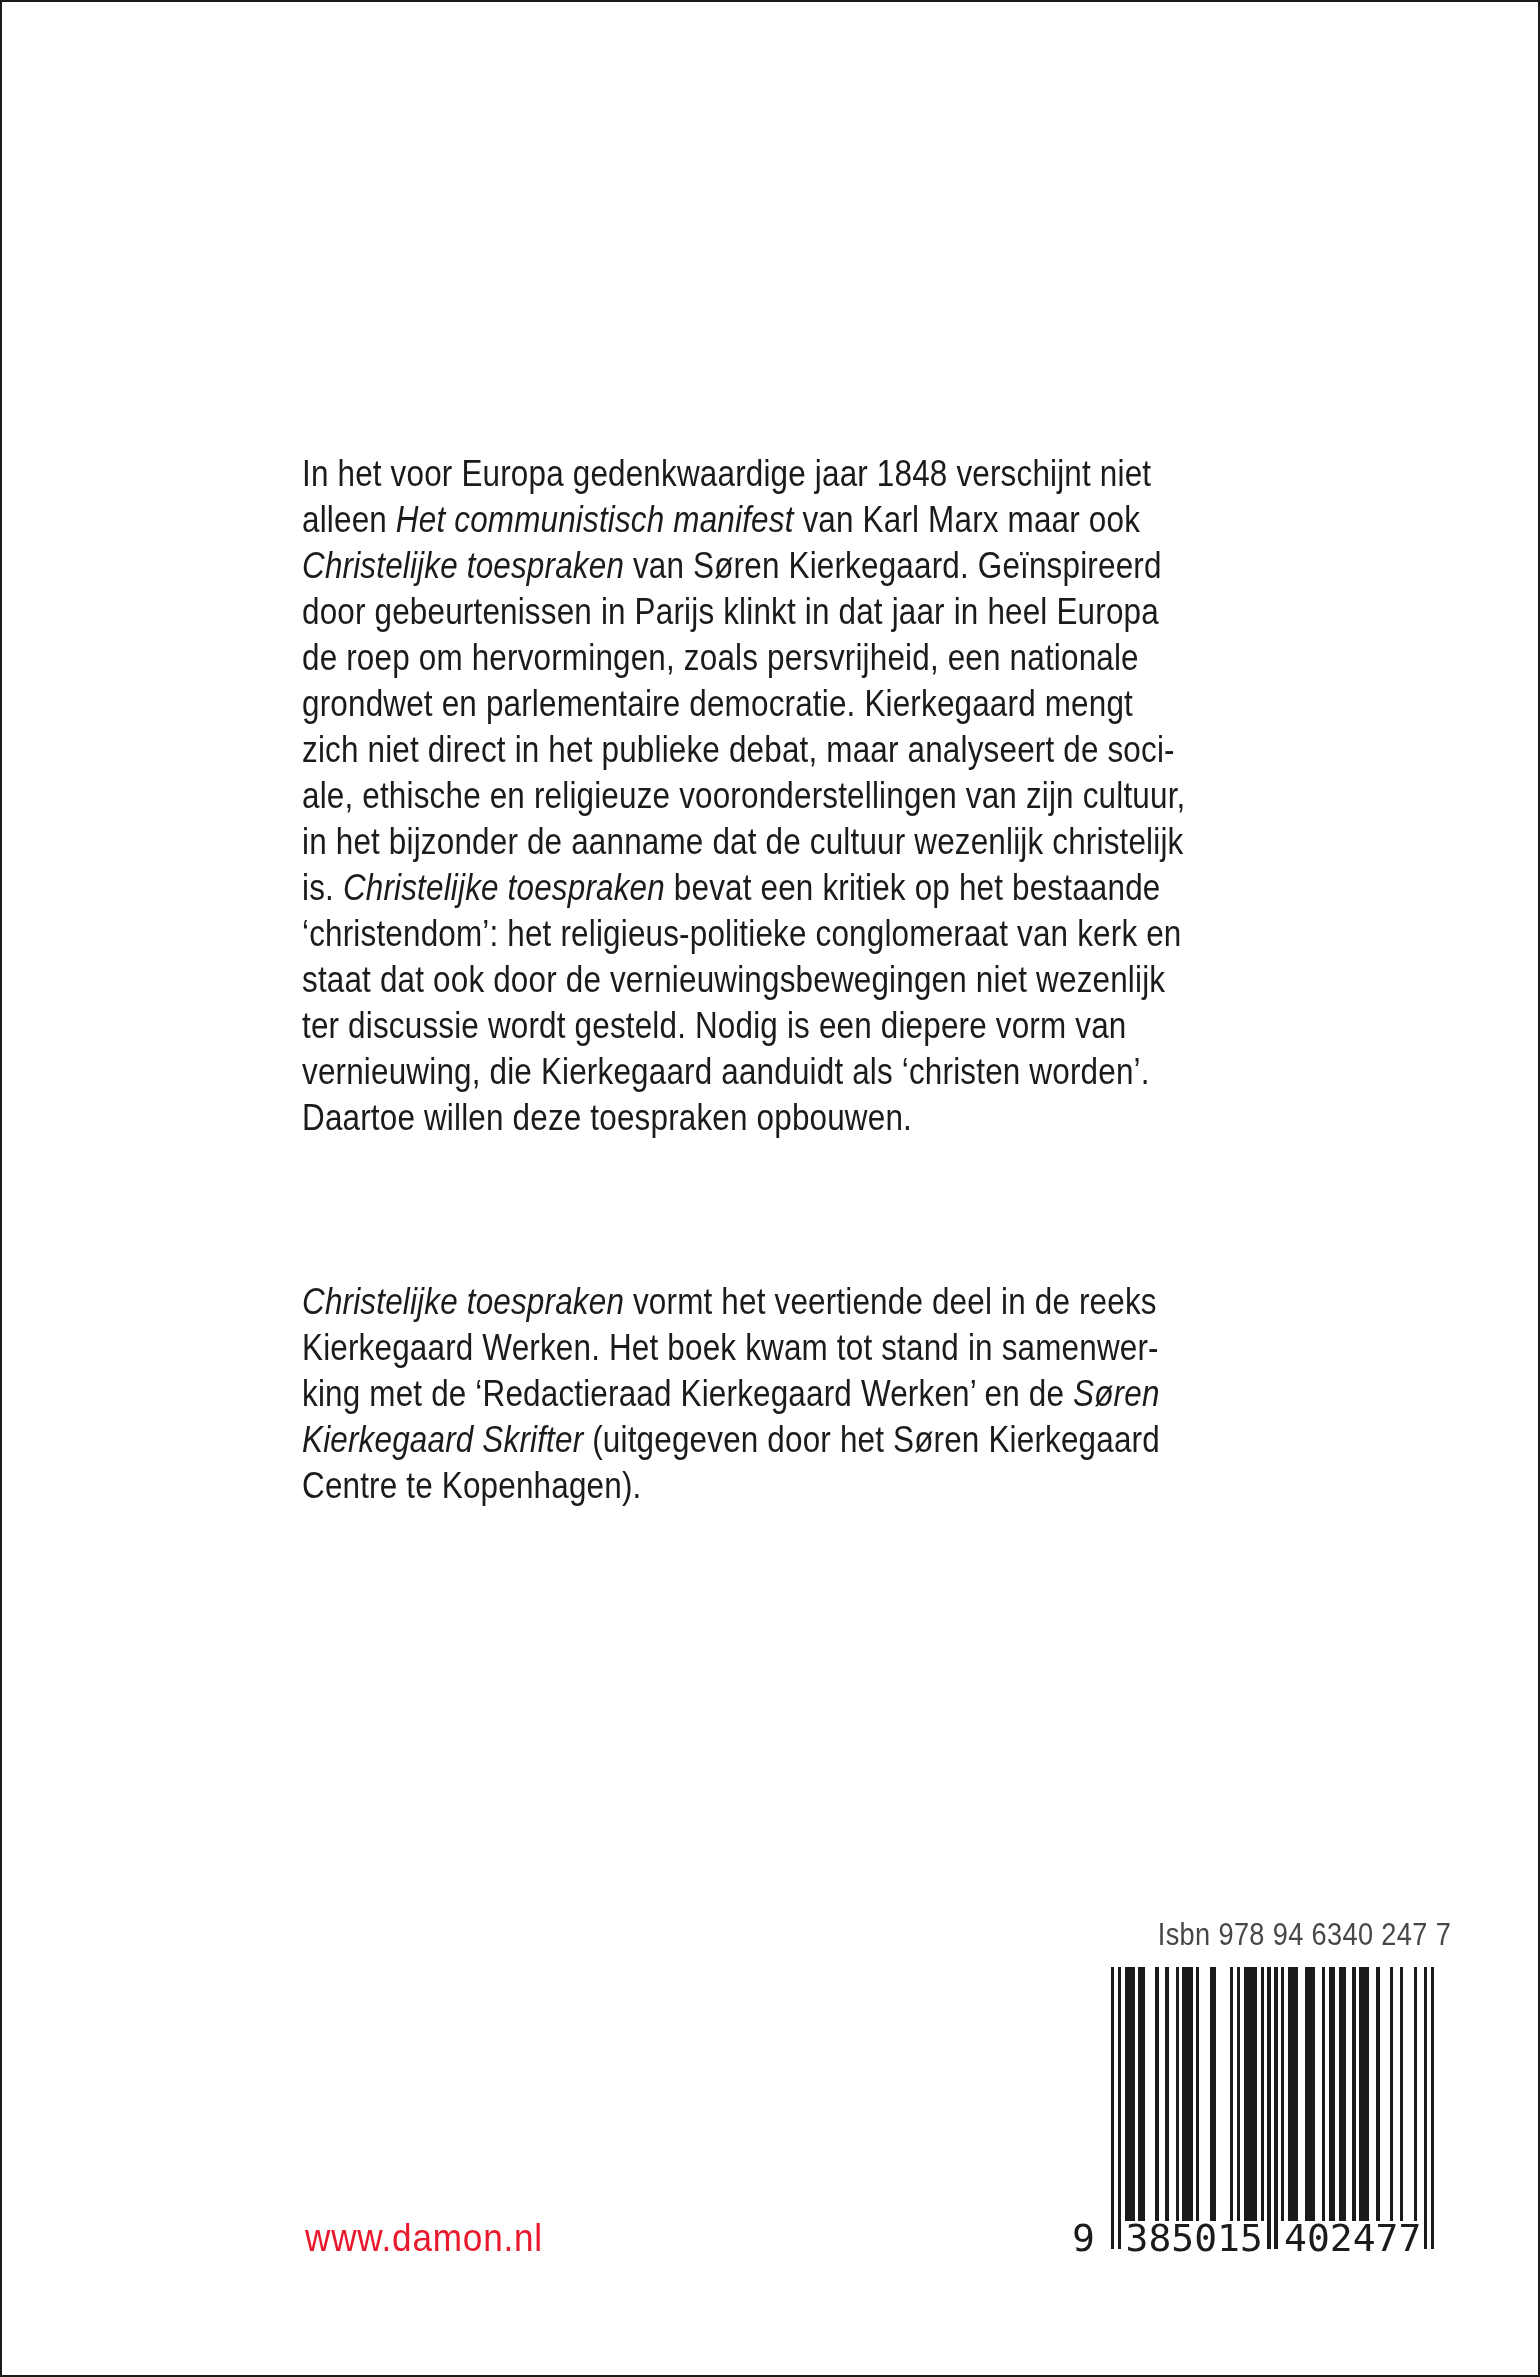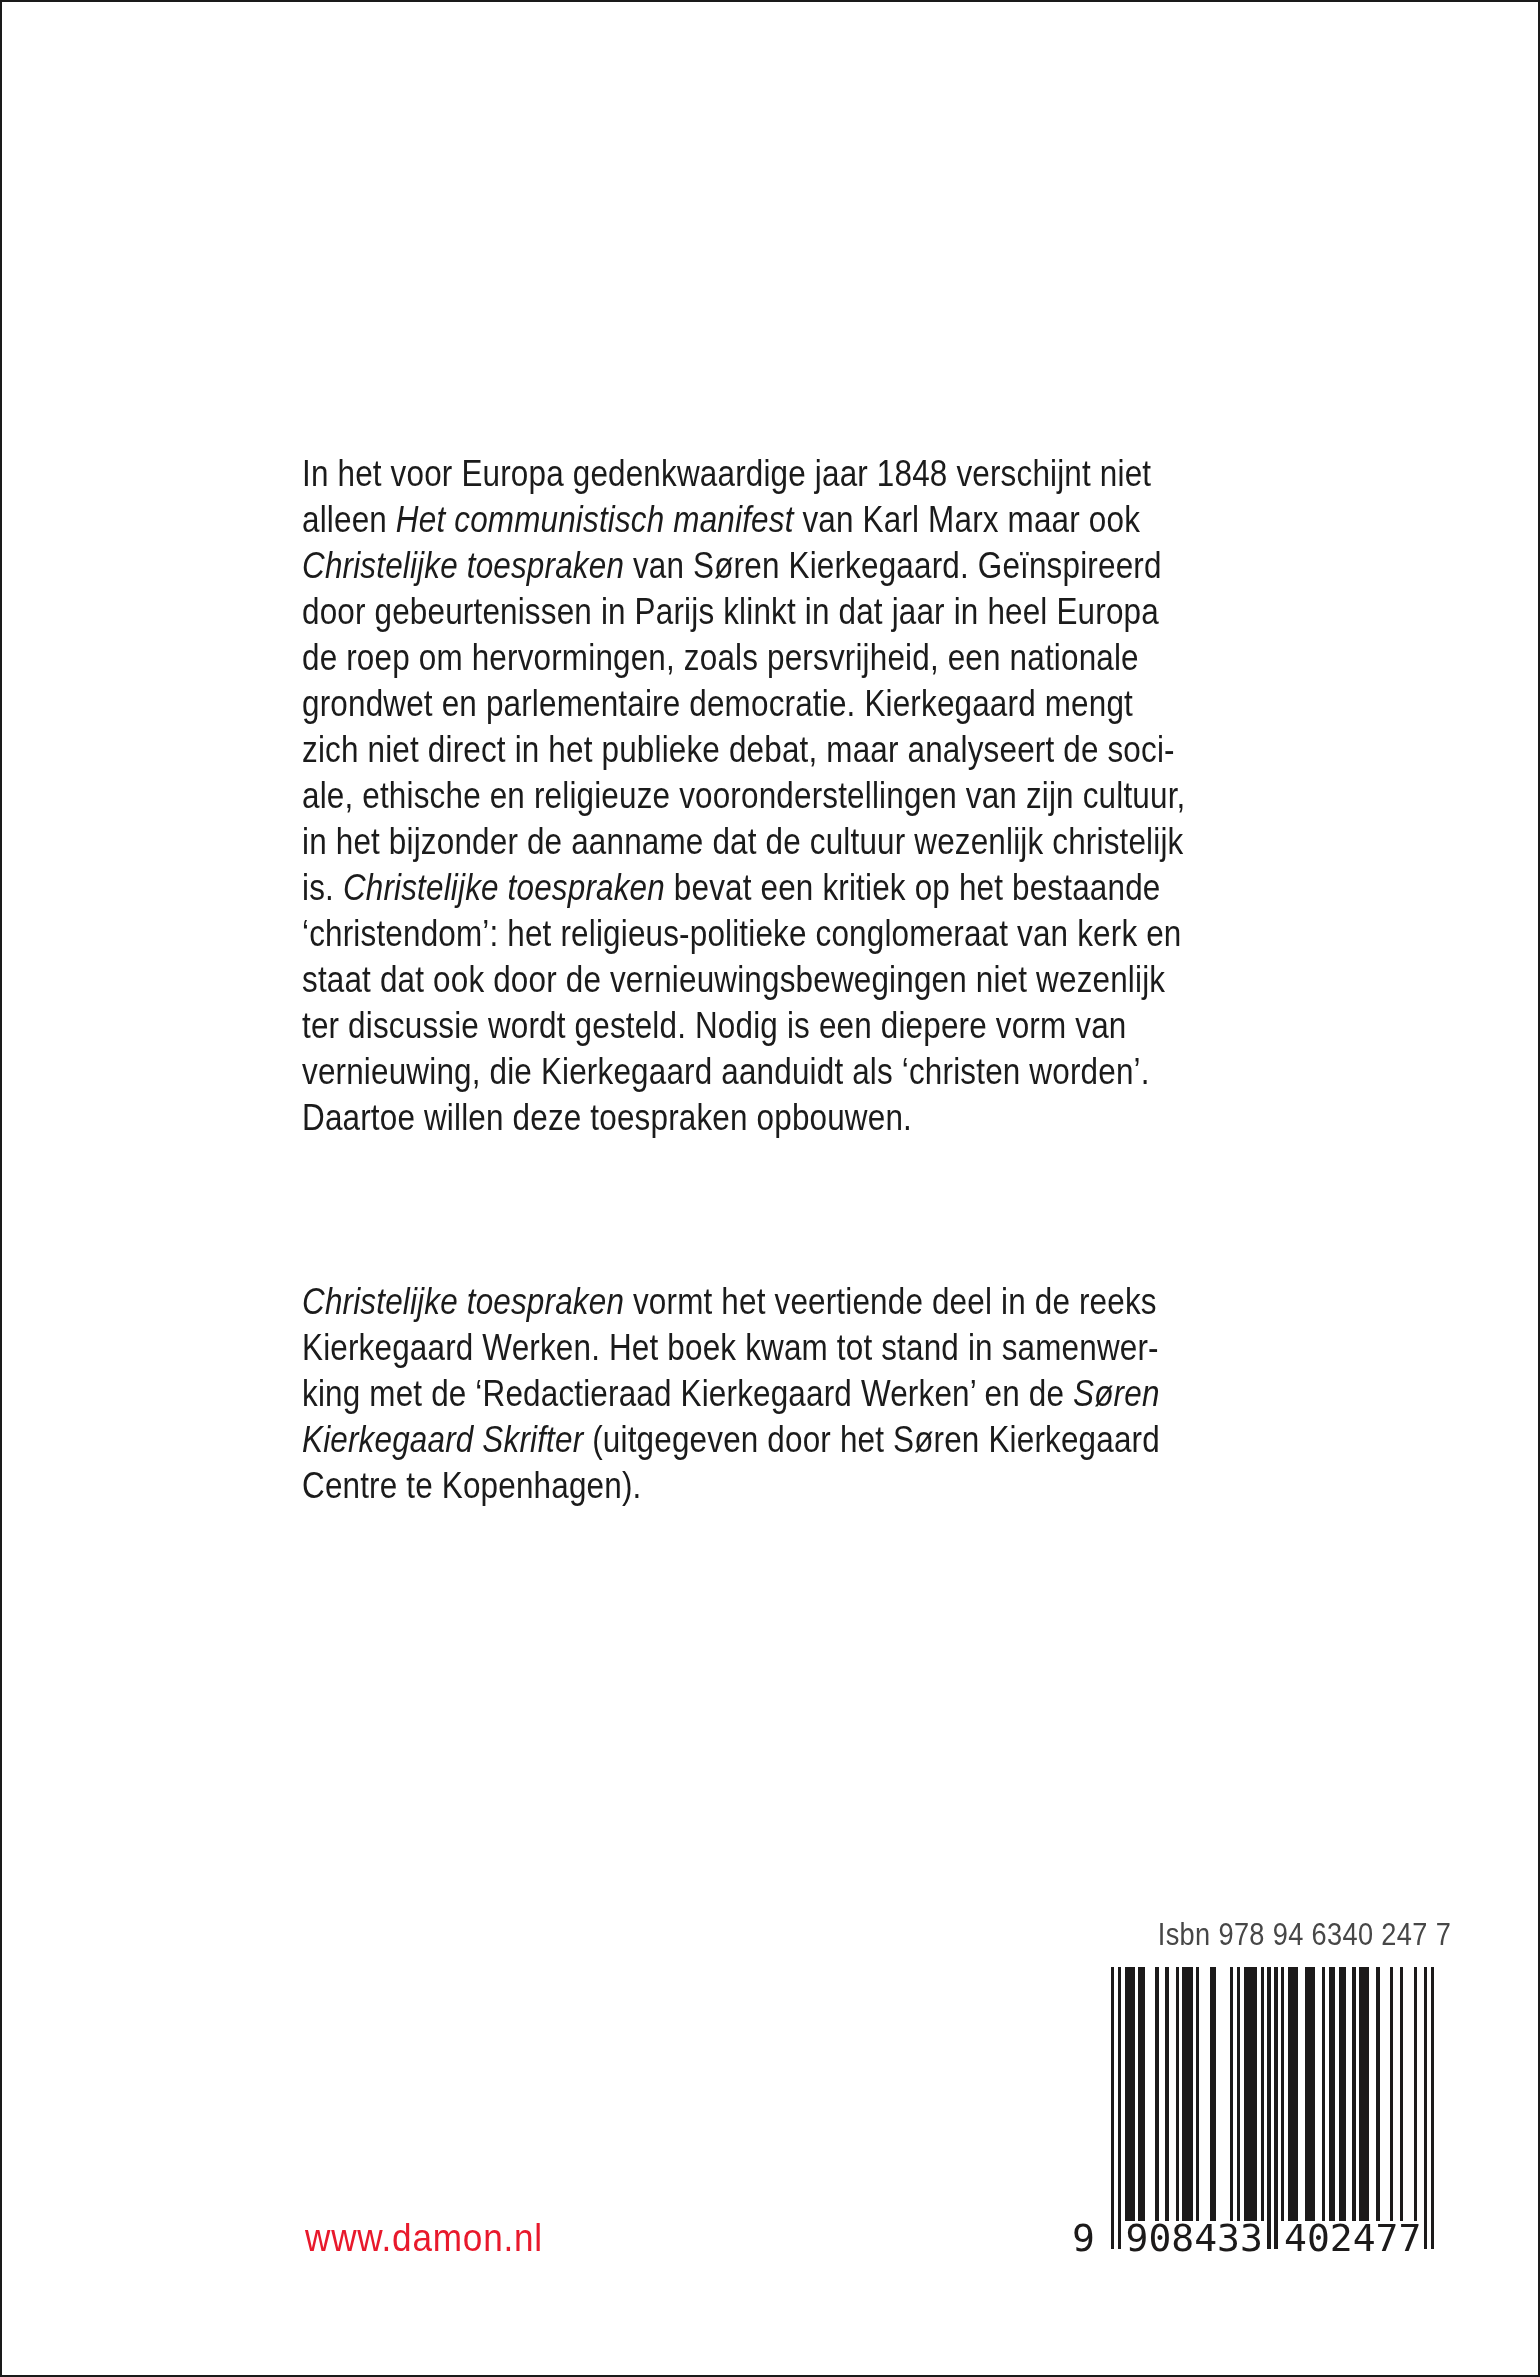--- a/index.html
+++ b/index.html
@@ -147,20 +147,20 @@
         <rect x="74" y="0" width="1" height="90"></rect>
         <rect x="75" y="0" width="1" height="90"></rect>
         <rect x="78" y="0" width="1" height="90"></rect>
         <rect x="82" y="0" width="1" height="90"></rect>
         <rect x="85" y="0" width="1" height="90"></rect>
         <rect x="89" y="0" width="1" height="90"></rect>
         <rect x="92" y="0" width="1" height="100"></rect>
         <rect x="94" y="0" width="1" height="100"></rect>
       </svg>
     <span class="bc-digit bc-d0">9</span>
-    <span class="bc-digit bc-d1">908433</span>
+    <span class="bc-digit bc-d1">385015</span>
     <span class="bc-digit bc-d2">402477</span>
   </div>
 
   <div class="website" style="color: rgb(232, 25, 44);">www.damon.nl</div>
 
 </div>
 
 
 </body></html>

